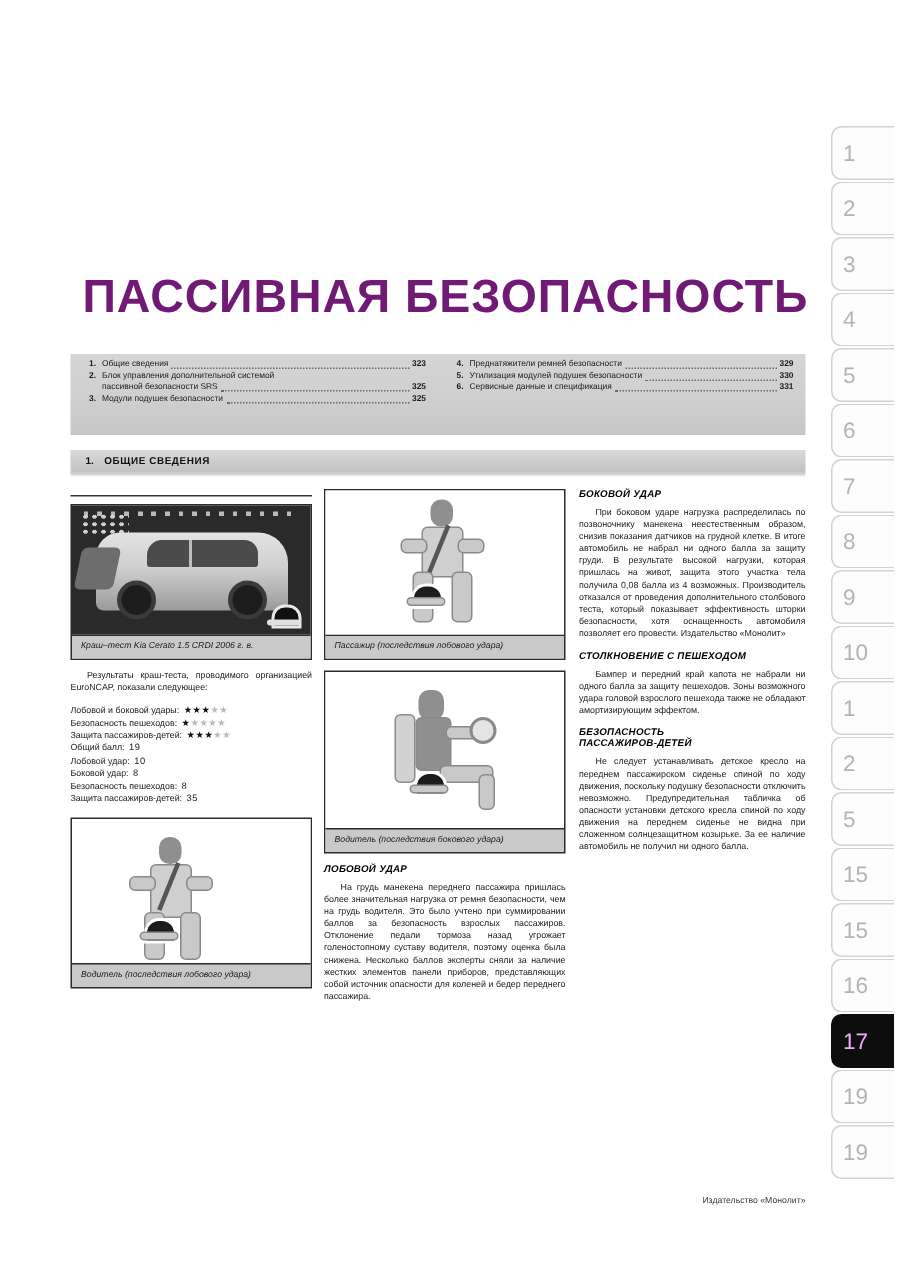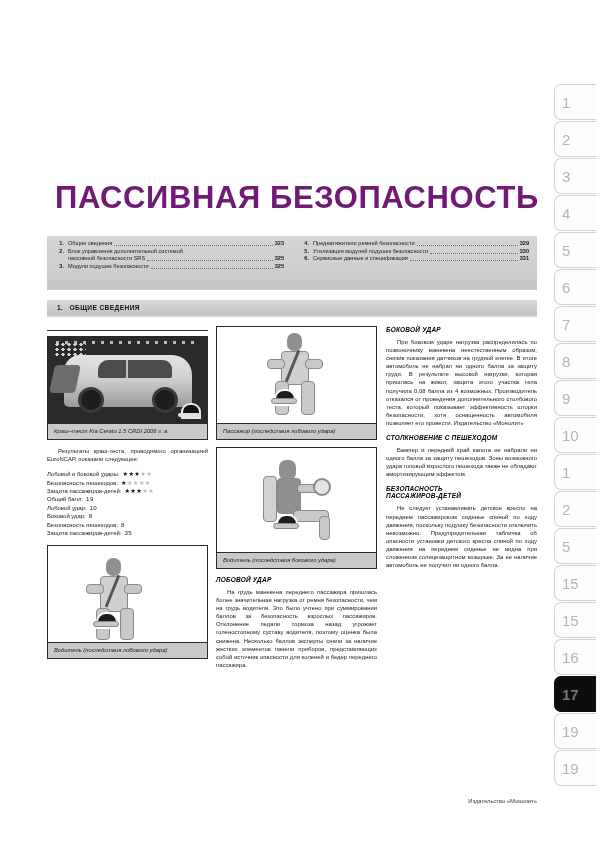--- a/index.html
+++ b/index.html
@@ -90,21 +90,21 @@
   .tabs{position:absolute;right:4px;top:84px;width:42px;}
   .tab{
     height:36px;margin-bottom:1px;
     border:1px solid #d2d2d2;border-right:none;
     border-radius:7px 0 0 7px;
     background:#fdfdfd;
     display:flex;align-items:center;
     box-sizing:border-box;
     font-size:15px;color:#b4b4b4;padding-left:7px;
   }
-  .tab.active{background:#0d0d0d;color:#737373;border-color:#0d0d0d;font-weight:bold;}
+  .tab.active{background:#0d0d0d;color:#f0abfc;border-color:#0d0d0d;font-weight:normal;}
 
   
   .footer{
     position:absolute;left:0;top:798px;width:537px;text-align:right;
     font-size:5.8px;color:#3a3a3a;
   }
 
   
   .car{position:absolute;left:16px;top:18px;width:128px;height:52px;
     background:linear-gradient(to bottom,#e3e3e3 0%,#cfcfcf 45%,#9a9a9a 100%);

